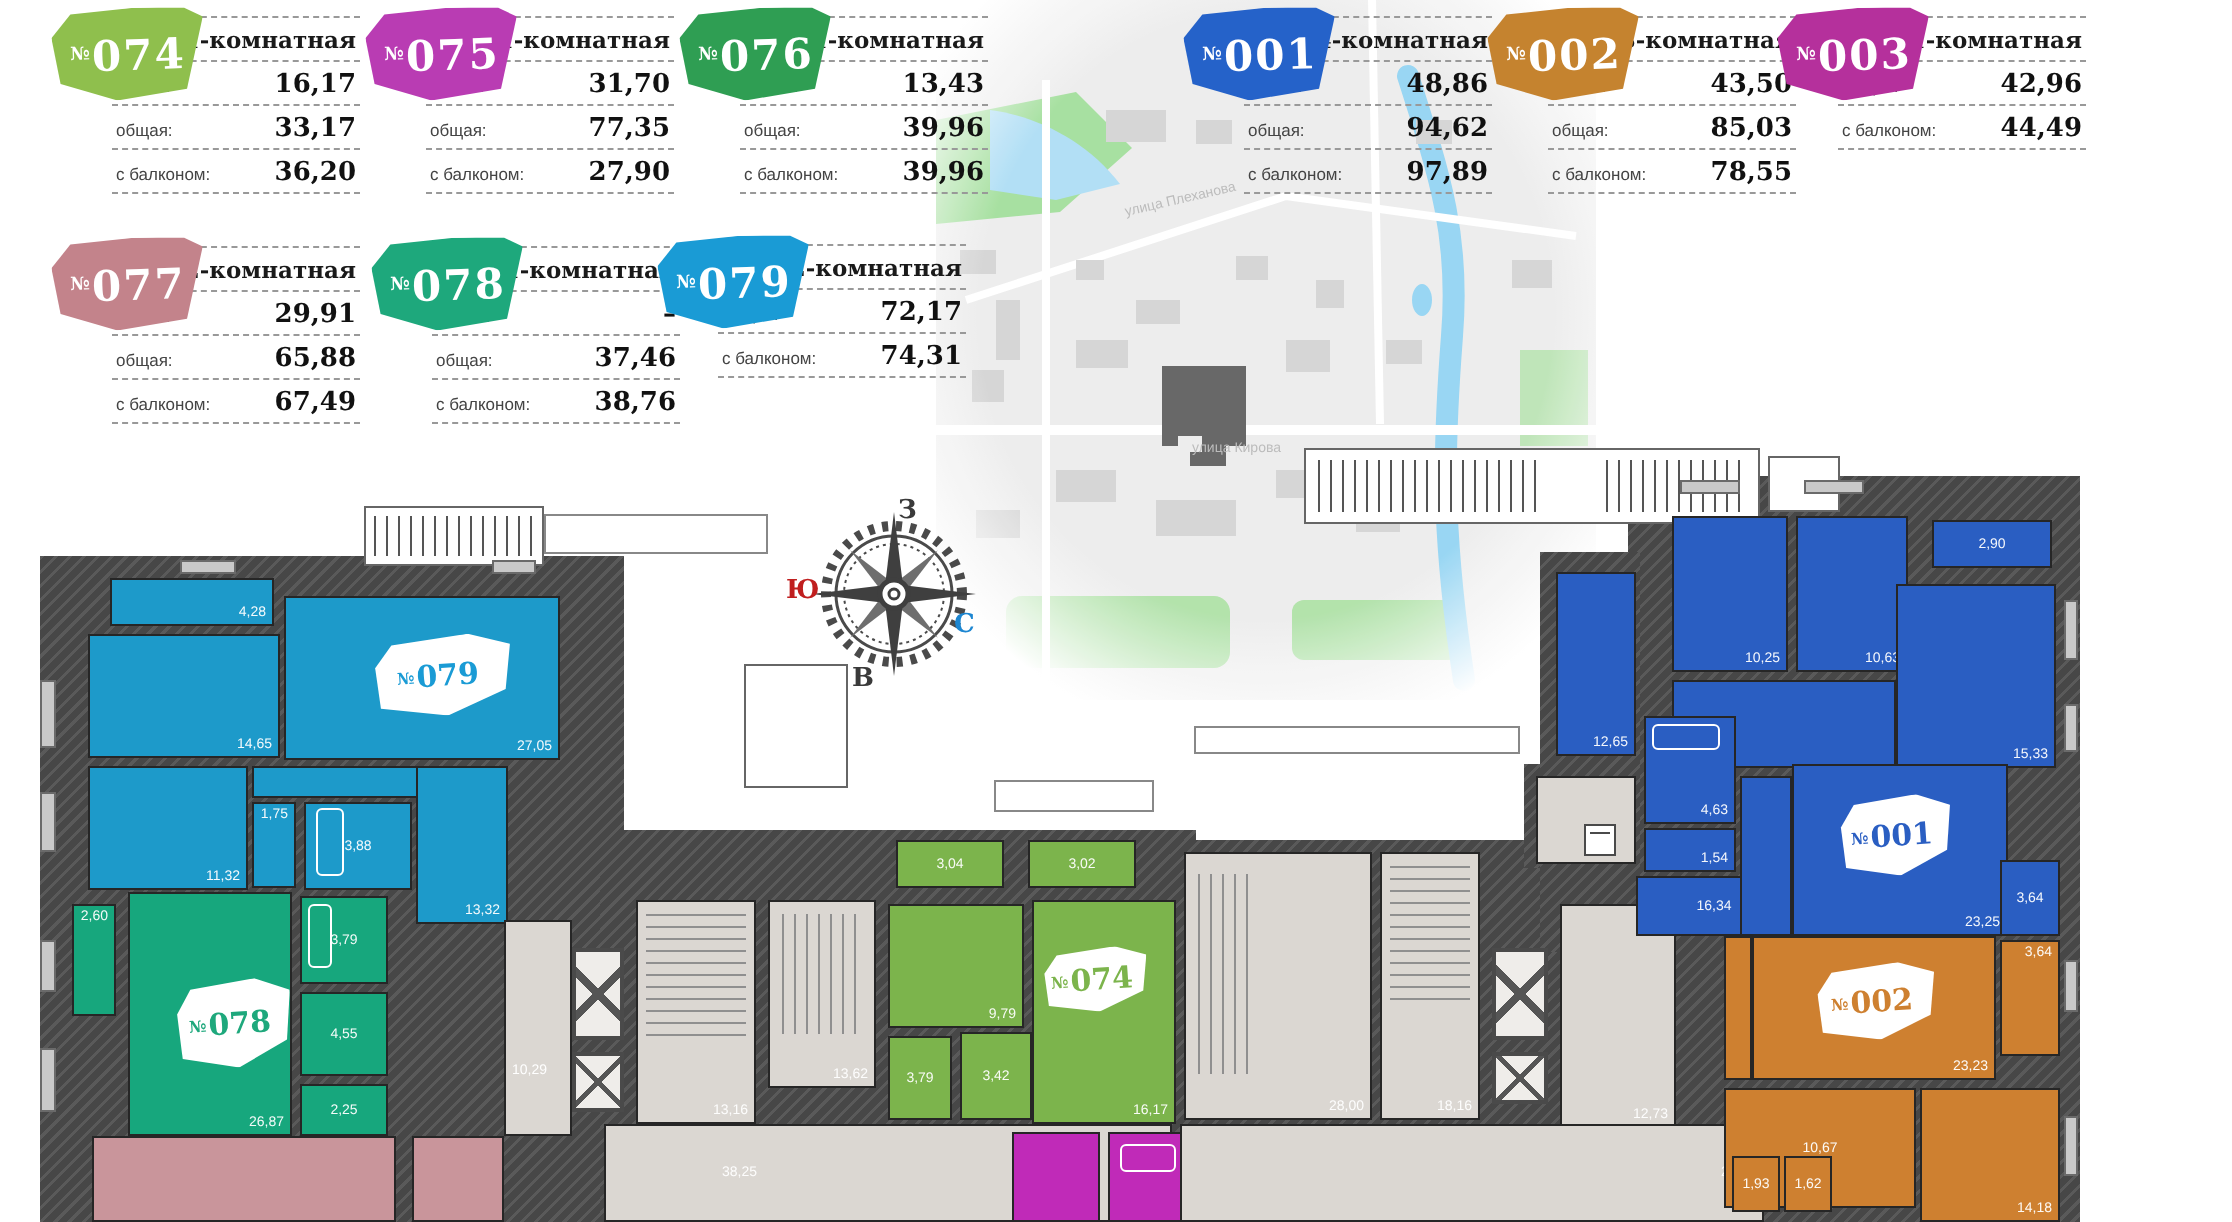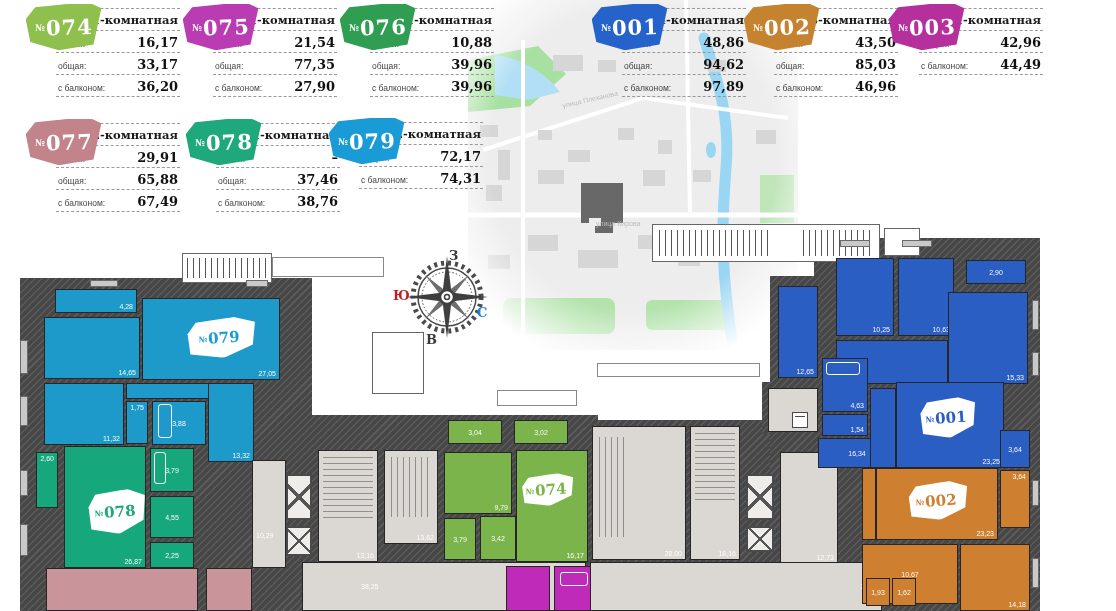--- a/index.html
+++ b/index.html
@@ -354,40 +354,40 @@
       </div>
   </div>
   <div class="card" style="left:187px;top:4px">
     <div class="badge" style="background:#b93cb3">
         <span class="bpre">№</span>
         <span class="bnum">075</span>
       </div>
     <div class="chead">1-комнатная</div>
     <div class="crow">
         <span class="clab">жилая:</span>
-        <span class="cval">21,54</span>
+        <span class="cval">31,70</span>
       </div>
     <div class="crow">
         <span class="clab">общая:</span>
         <span class="cval">77,35</span>
       </div>
     <div class="crow">
         <span class="clab">с балконом:</span>
         <span class="cval">27,90</span>
       </div>
   </div>
   <div class="card" style="left:344px;top:4px">
     <div class="badge" style="background:#2f9e53">
         <span class="bpre">№</span>
         <span class="bnum">076</span>
       </div>
     <div class="chead">1-комнатная</div>
     <div class="crow">
         <span class="clab">жилая:</span>
-        <span class="cval">10,88</span>
+        <span class="cval">13,43</span>
       </div>
     <div class="crow">
         <span class="clab">общая:</span>
         <span class="cval">39,96</span>
       </div>
     <div class="crow">
         <span class="clab">с балконом:</span>
         <span class="cval">39,96</span>
       </div>
   </div>
@@ -419,21 +419,21 @@
     <div class="crow">
         <span class="clab">жилая:</span>
         <span class="cval">43,50</span>
       </div>
     <div class="crow">
         <span class="clab">общая:</span>
         <span class="cval">85,03</span>
       </div>
     <div class="crow">
         <span class="clab">с балконом:</span>
-        <span class="cval">46,96</span>
+        <span class="cval">78,55</span>
       </div>
   </div>
   <div class="card" style="left:893px;top:4px">
     <div class="badge" style="background:#b5309c">
         <span class="bpre">№</span>
         <span class="bnum">003</span>
       </div>
     <div class="chead">1-комнатная</div>
     <div class="crow">
         <span class="clab">общая:</span>

